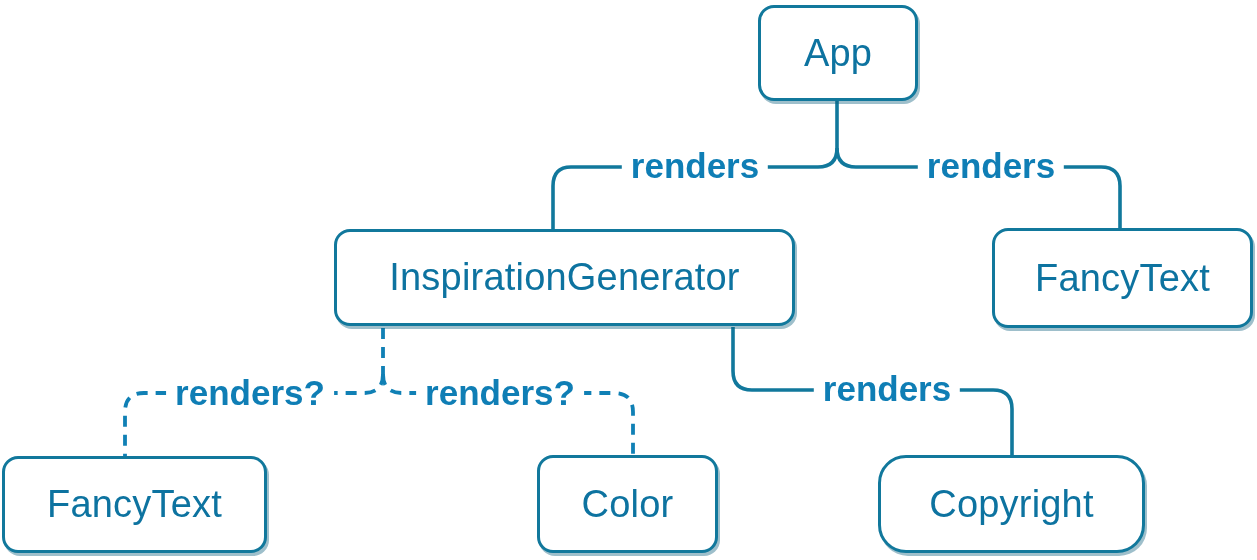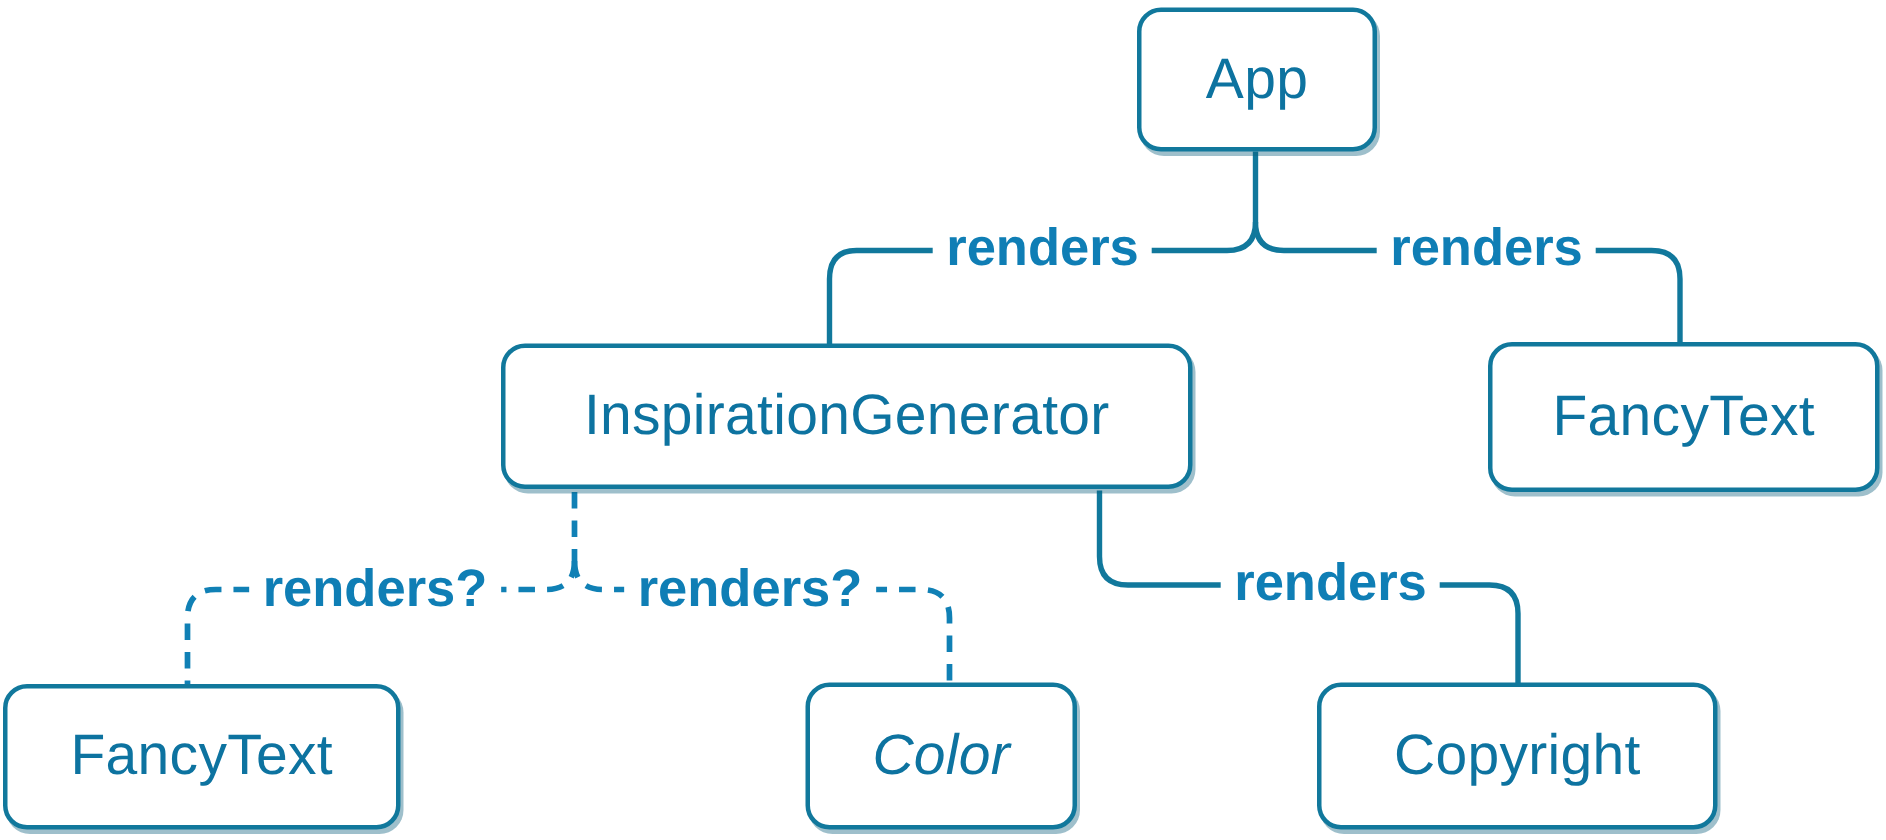--- a/index.html
+++ b/index.html
@@ -61,22 +61,22 @@
     font-size: 35px;
     font-weight: 700;
     line-height: 1.15;
     white-space: nowrap;
   }
   
   .node-app            { left: 758px;  top: 5px;   width: 160px; height: 96px;  }
   .node-inspiration    { left: 334px;  top: 229px; width: 461px; height: 97px;  }
   .node-fancy-top      { left: 992px;  top: 228px; width: 261px; height: 100px; }
   .node-fancy-bottom   { left: 2px;    top: 456px; width: 265px; height: 97px;  }
-  .node-color          { left: 537px;  top: 455px; width: 181px; height: 98px; font-style: italic;  }
-  .node-copyright      { left: 878px;  top: 455px; width: 267px; height: 98px;  }
+  .node-color          { left: 537px;  top: 455px; width: 181px; height: 98px;  }
+  .node-copyright      { left: 878px;  top: 455px; width: 267px; height: 98px; border-radius: 28px;  }
   
   .label-app-left      { left: 695px;  top: 166px; }
   .label-app-right     { left: 991px;  top: 166px; }
   .label-ig-fancy      { left: 250px;  top: 393px; }
   .label-ig-color      { left: 500px;  top: 393px; }
   .label-ig-copyright  { left: 887px;  top: 389px; }
 </style>
 </head>
 <body>
 

